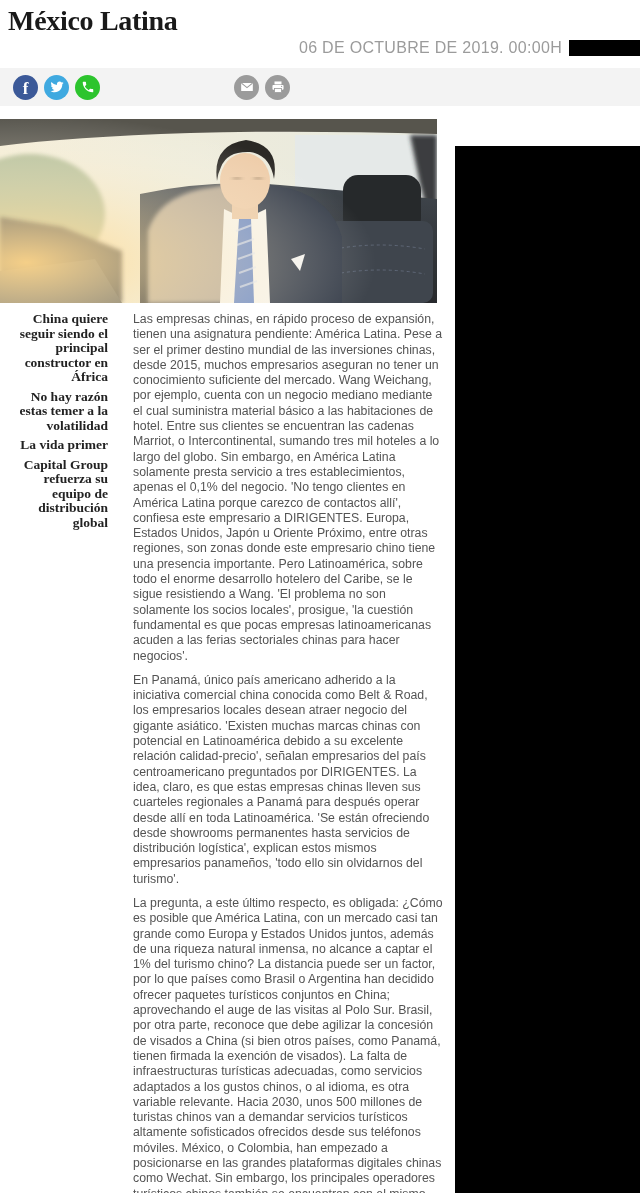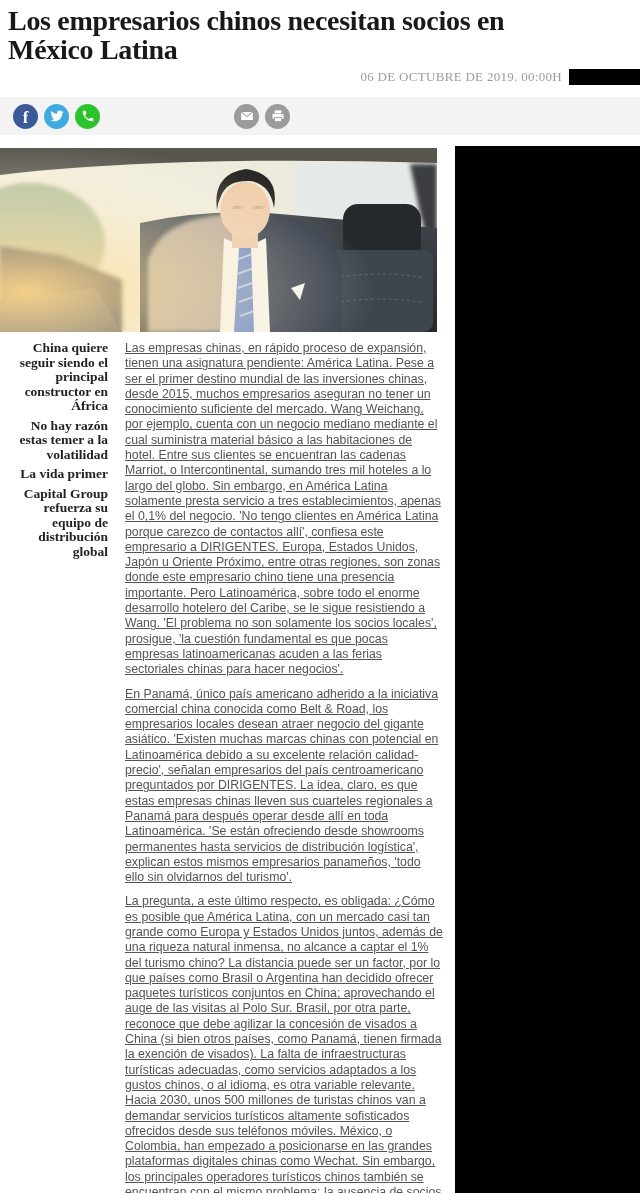--- a/index.html
+++ b/index.html
@@ -14,21 +14,21 @@
     font-weight:700;font-size:28px;line-height:29px;color:#191919;
     letter-spacing:-0.3px;
   }
   .headline span{display:block;}
   
   .meta-row{
     display:flex;justify-content:flex-end;align-items:center;
     gap:7px;margin-top:4px;height:18px;
   }
   .pub-date{
-    font-size:13px;color:#9b9b9b;letter-spacing:0.3px;font-family:Liberation Serif, serif;
+    font-size:16px;color:#9b9b9b;letter-spacing:0.3px;
   }
   .redacted-box{width:71px;height:16px;background:#000;}
   
   .share-bar{
     margin-top:11px;height:38px;background:#f3f3f3;
     display:flex;align-items:center;padding-left:13px;box-sizing:border-box;
   }
   .share-btn{
     width:25px;height:25px;border-radius:50%;border:none;padding:0;
     display:flex;align-items:center;justify-content:center;
@@ -57,28 +57,27 @@
     font-family:"Liberation Serif","DejaVu Serif",serif;
     font-weight:700;font-size:13.5px;line-height:14.5px;color:#222222;
   }
   .related-col a{
     display:block;color:#222222;text-decoration:none;margin-bottom:5px;text-align:right;
   }
   .article-col{
     width:326px;margin-left:9px;flex:none;
     font-size:12.3px;line-height:15.3px;color:#545454;
   }
-  .article-col p{margin:0 0 9px 8px;text-decoration:underline;}
+  .article-col p{margin:0 0 9px 16px;}
 </style>
 </head>
 <body>
 
 <h1 class="headline">
 
-<span>Los empresarios chinos necesitan socios en</span>
     <span>México Latina</span>
   </h1>
 
 <div class="meta-row">
   <span class="pub-date">06 DE OCTUBRE DE 2019. 00:00H</span>
   <span class="redacted-box"></span>
 </div>
 
 <div class="share-bar">
   <button class="share-btn facebook">

